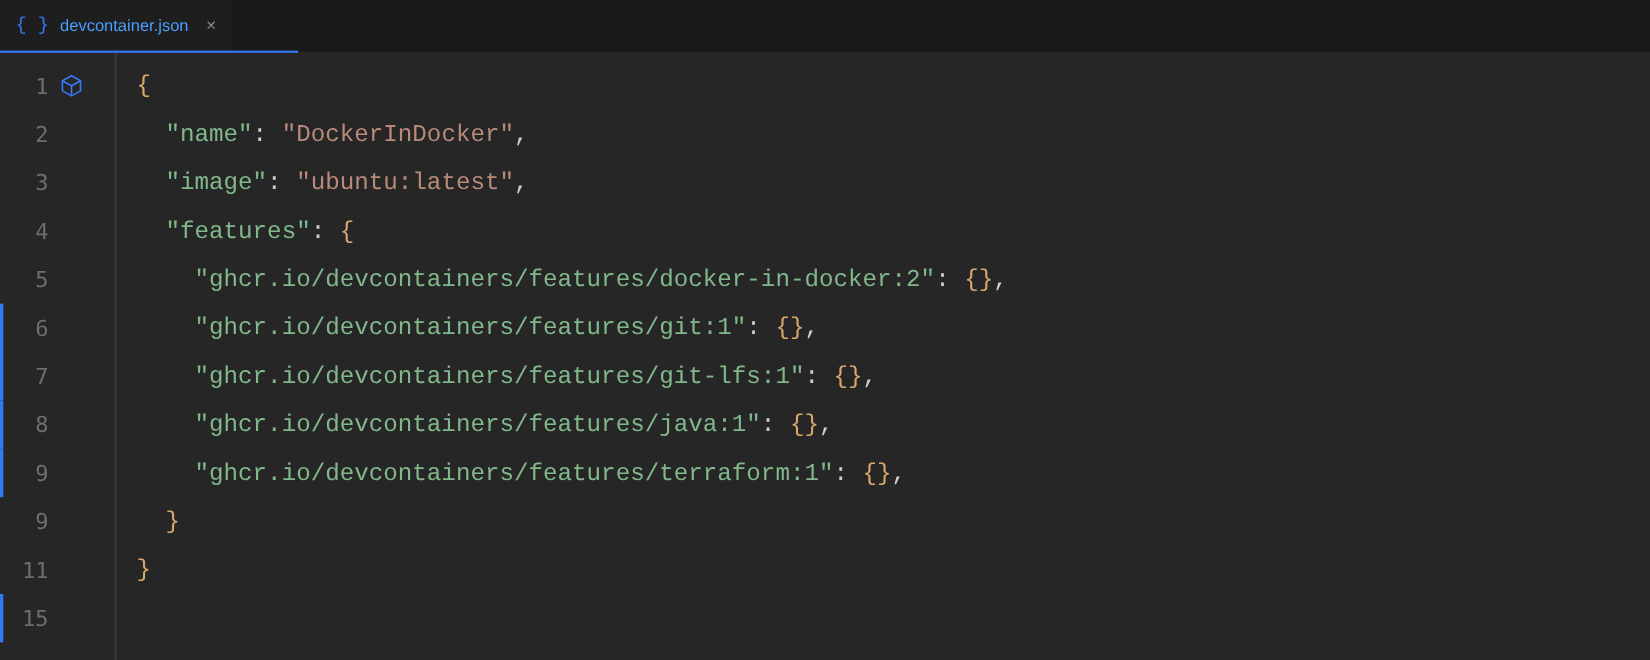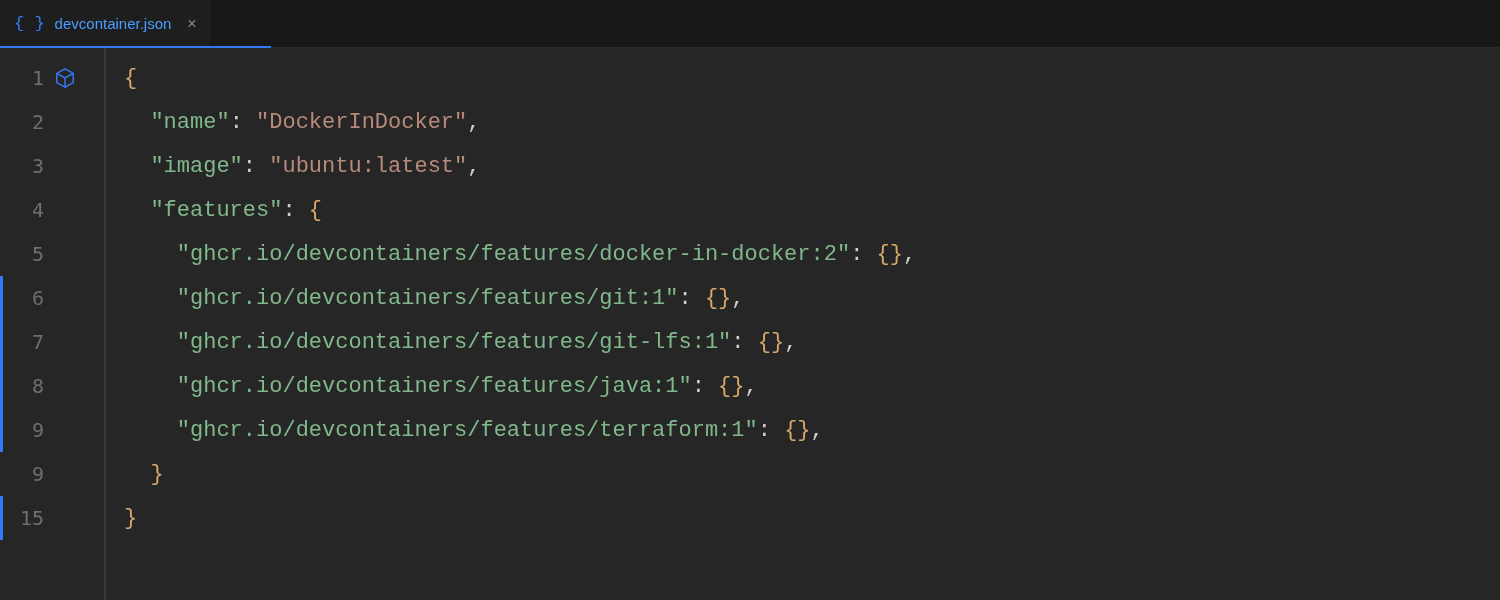--- a/index.html
+++ b/index.html
@@ -182,20 +182,24 @@
       <div class="gutter-row">
         <div class="left-bar"></div>
         <div class="line-num">9</div>
         <div class="gutter-icon"></div>
       </div>
       <div class="gutter-row">
         <div class="line-num">9</div>
         <div class="gutter-icon"></div>
       </div>
       <div class="gutter-row">
+        <div class="line-num">11</div>
+        <div class="gutter-icon"></div>
+      </div>
+      <div class="gutter-row">
         <div class="left-bar"></div>
         <div class="line-num">15</div>
         <div class="gutter-icon"></div>
       </div>
     </div>
   <div class="code-area" id="code">
       <div class="code-line"><span class="tok-brace">{</span></div>
       <div class="code-line"><span>  </span><span class="tok-key">"name"</span><span class="tok-colon">: </span><span class="tok-str">"DockerInDocker"</span><span class="tok-comma">,</span></div>
       <div class="code-line"><span>  </span><span class="tok-key">"image"</span><span class="tok-colon">: </span><span class="tok-str">"ubuntu:latest"</span><span class="tok-comma">,</span></div>
       <div class="code-line"><span>  </span><span class="tok-key">"features"</span><span class="tok-colon">: </span><span class="tok-brace">{</span></div>

